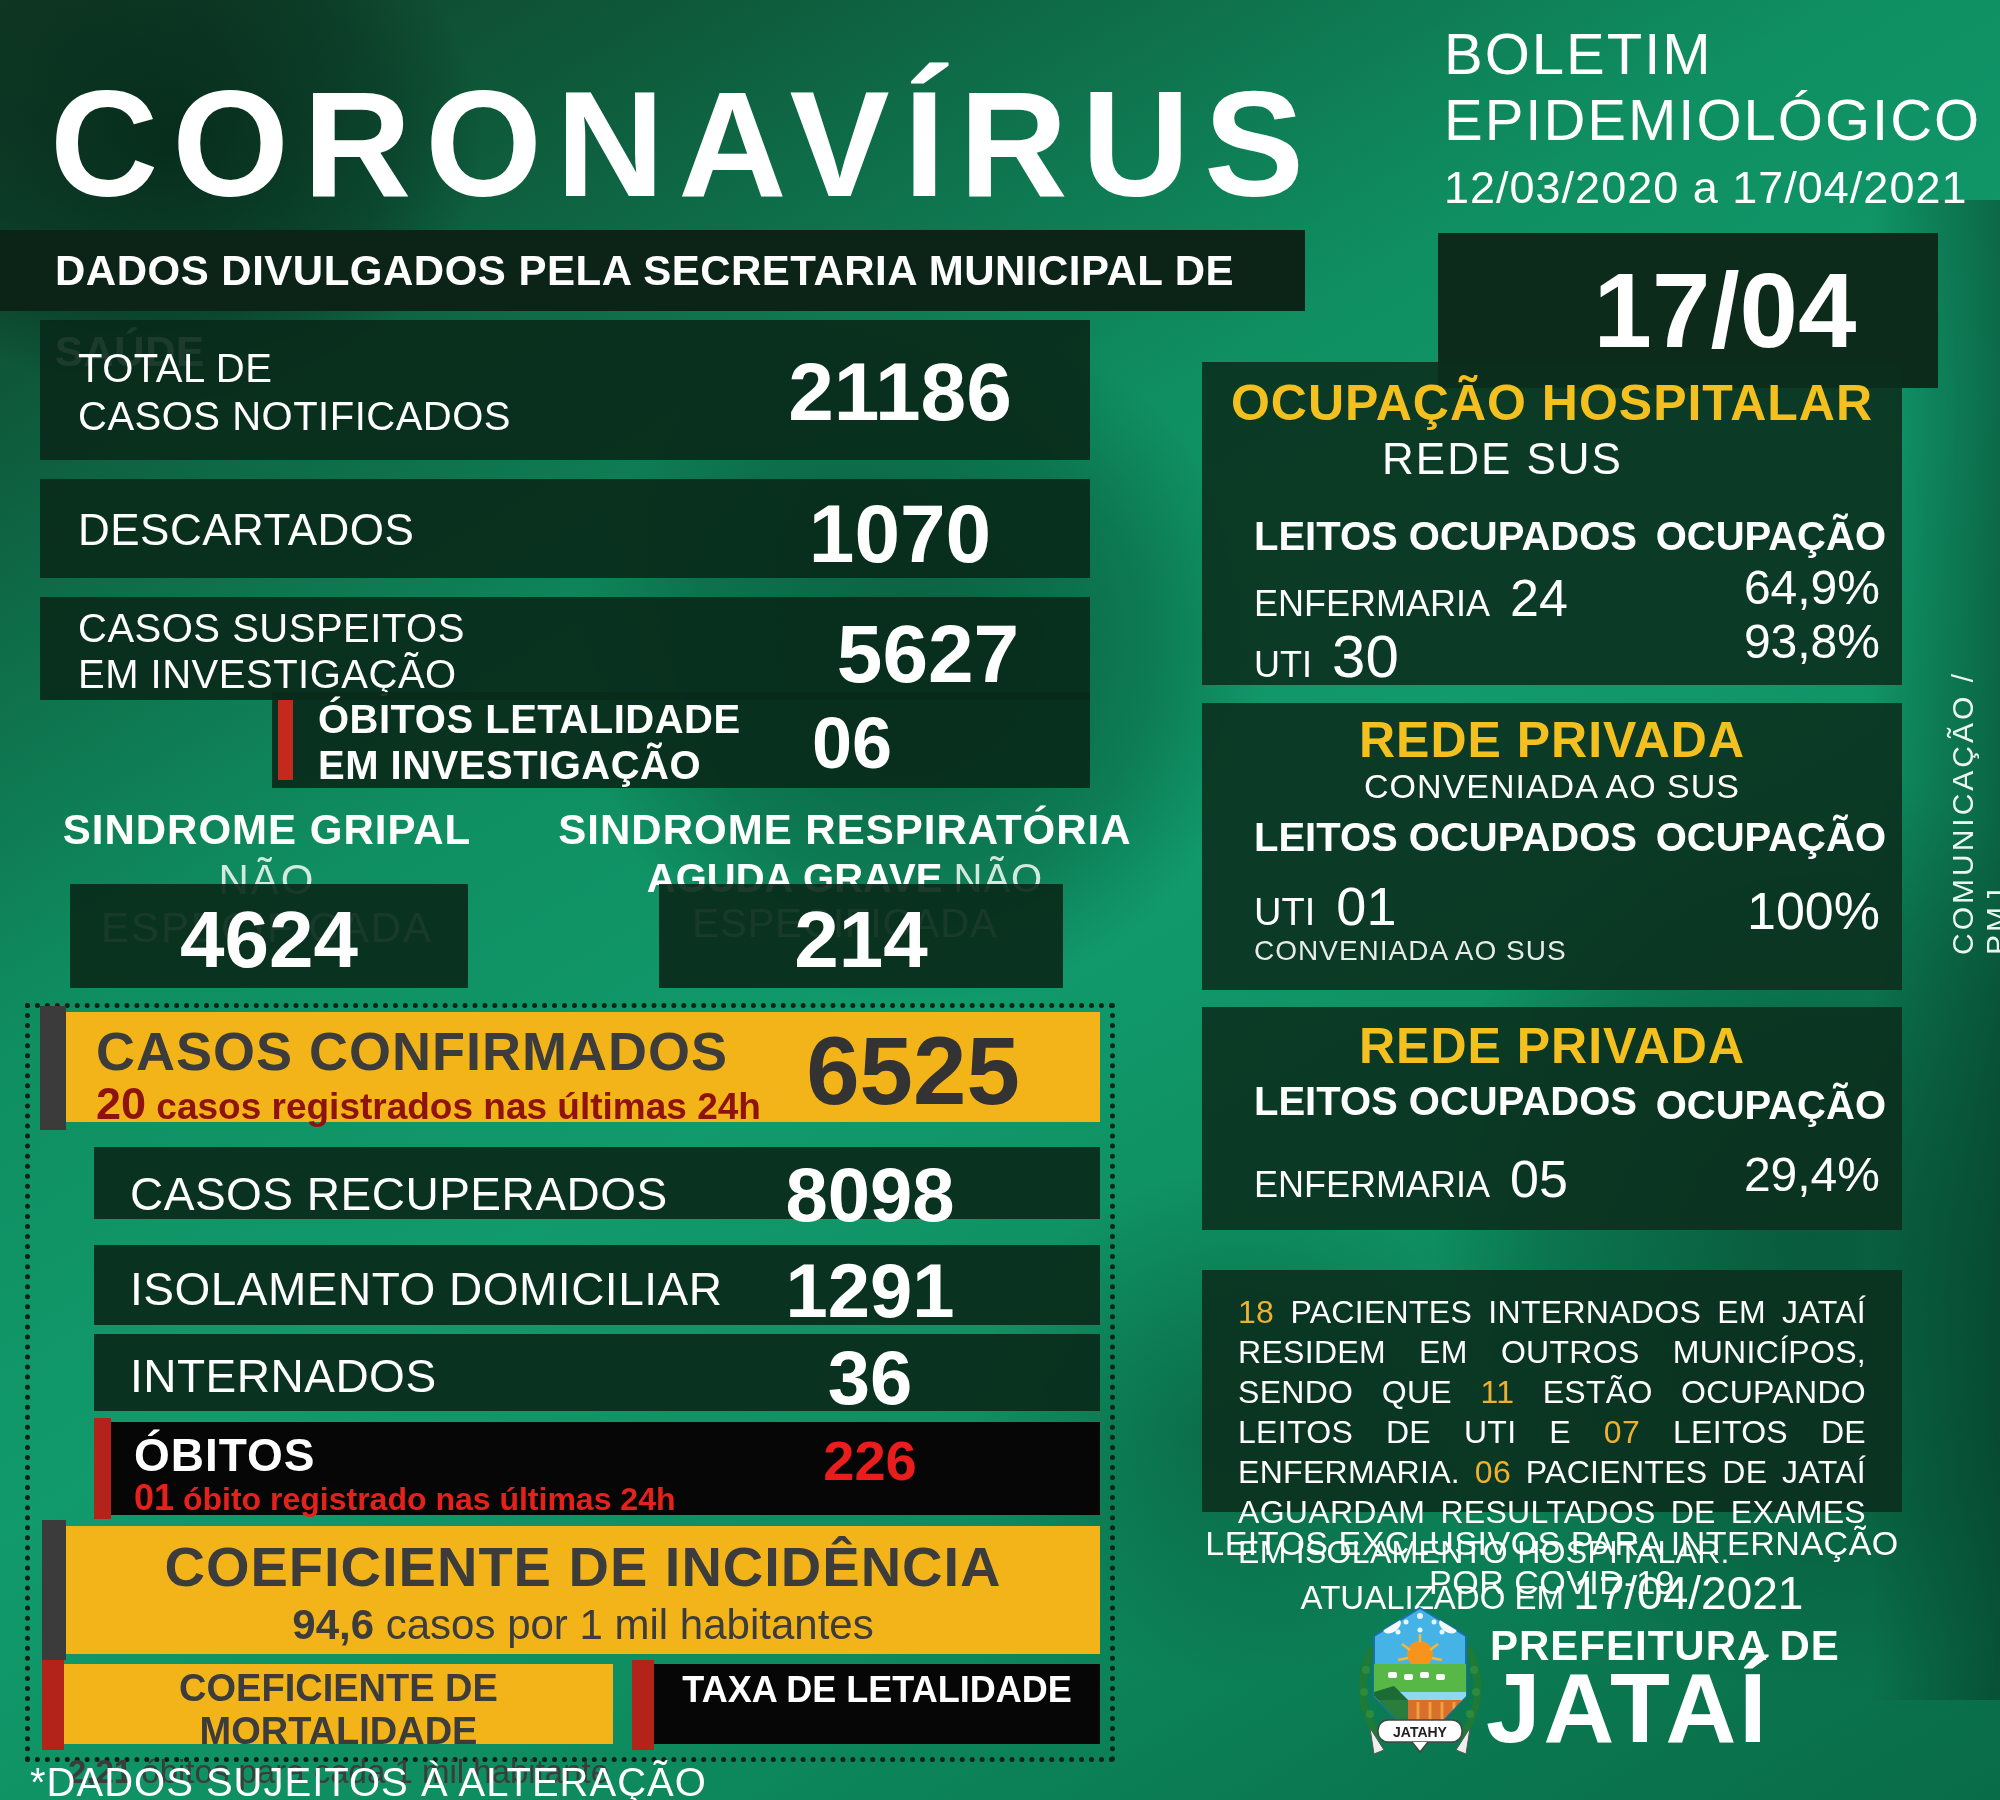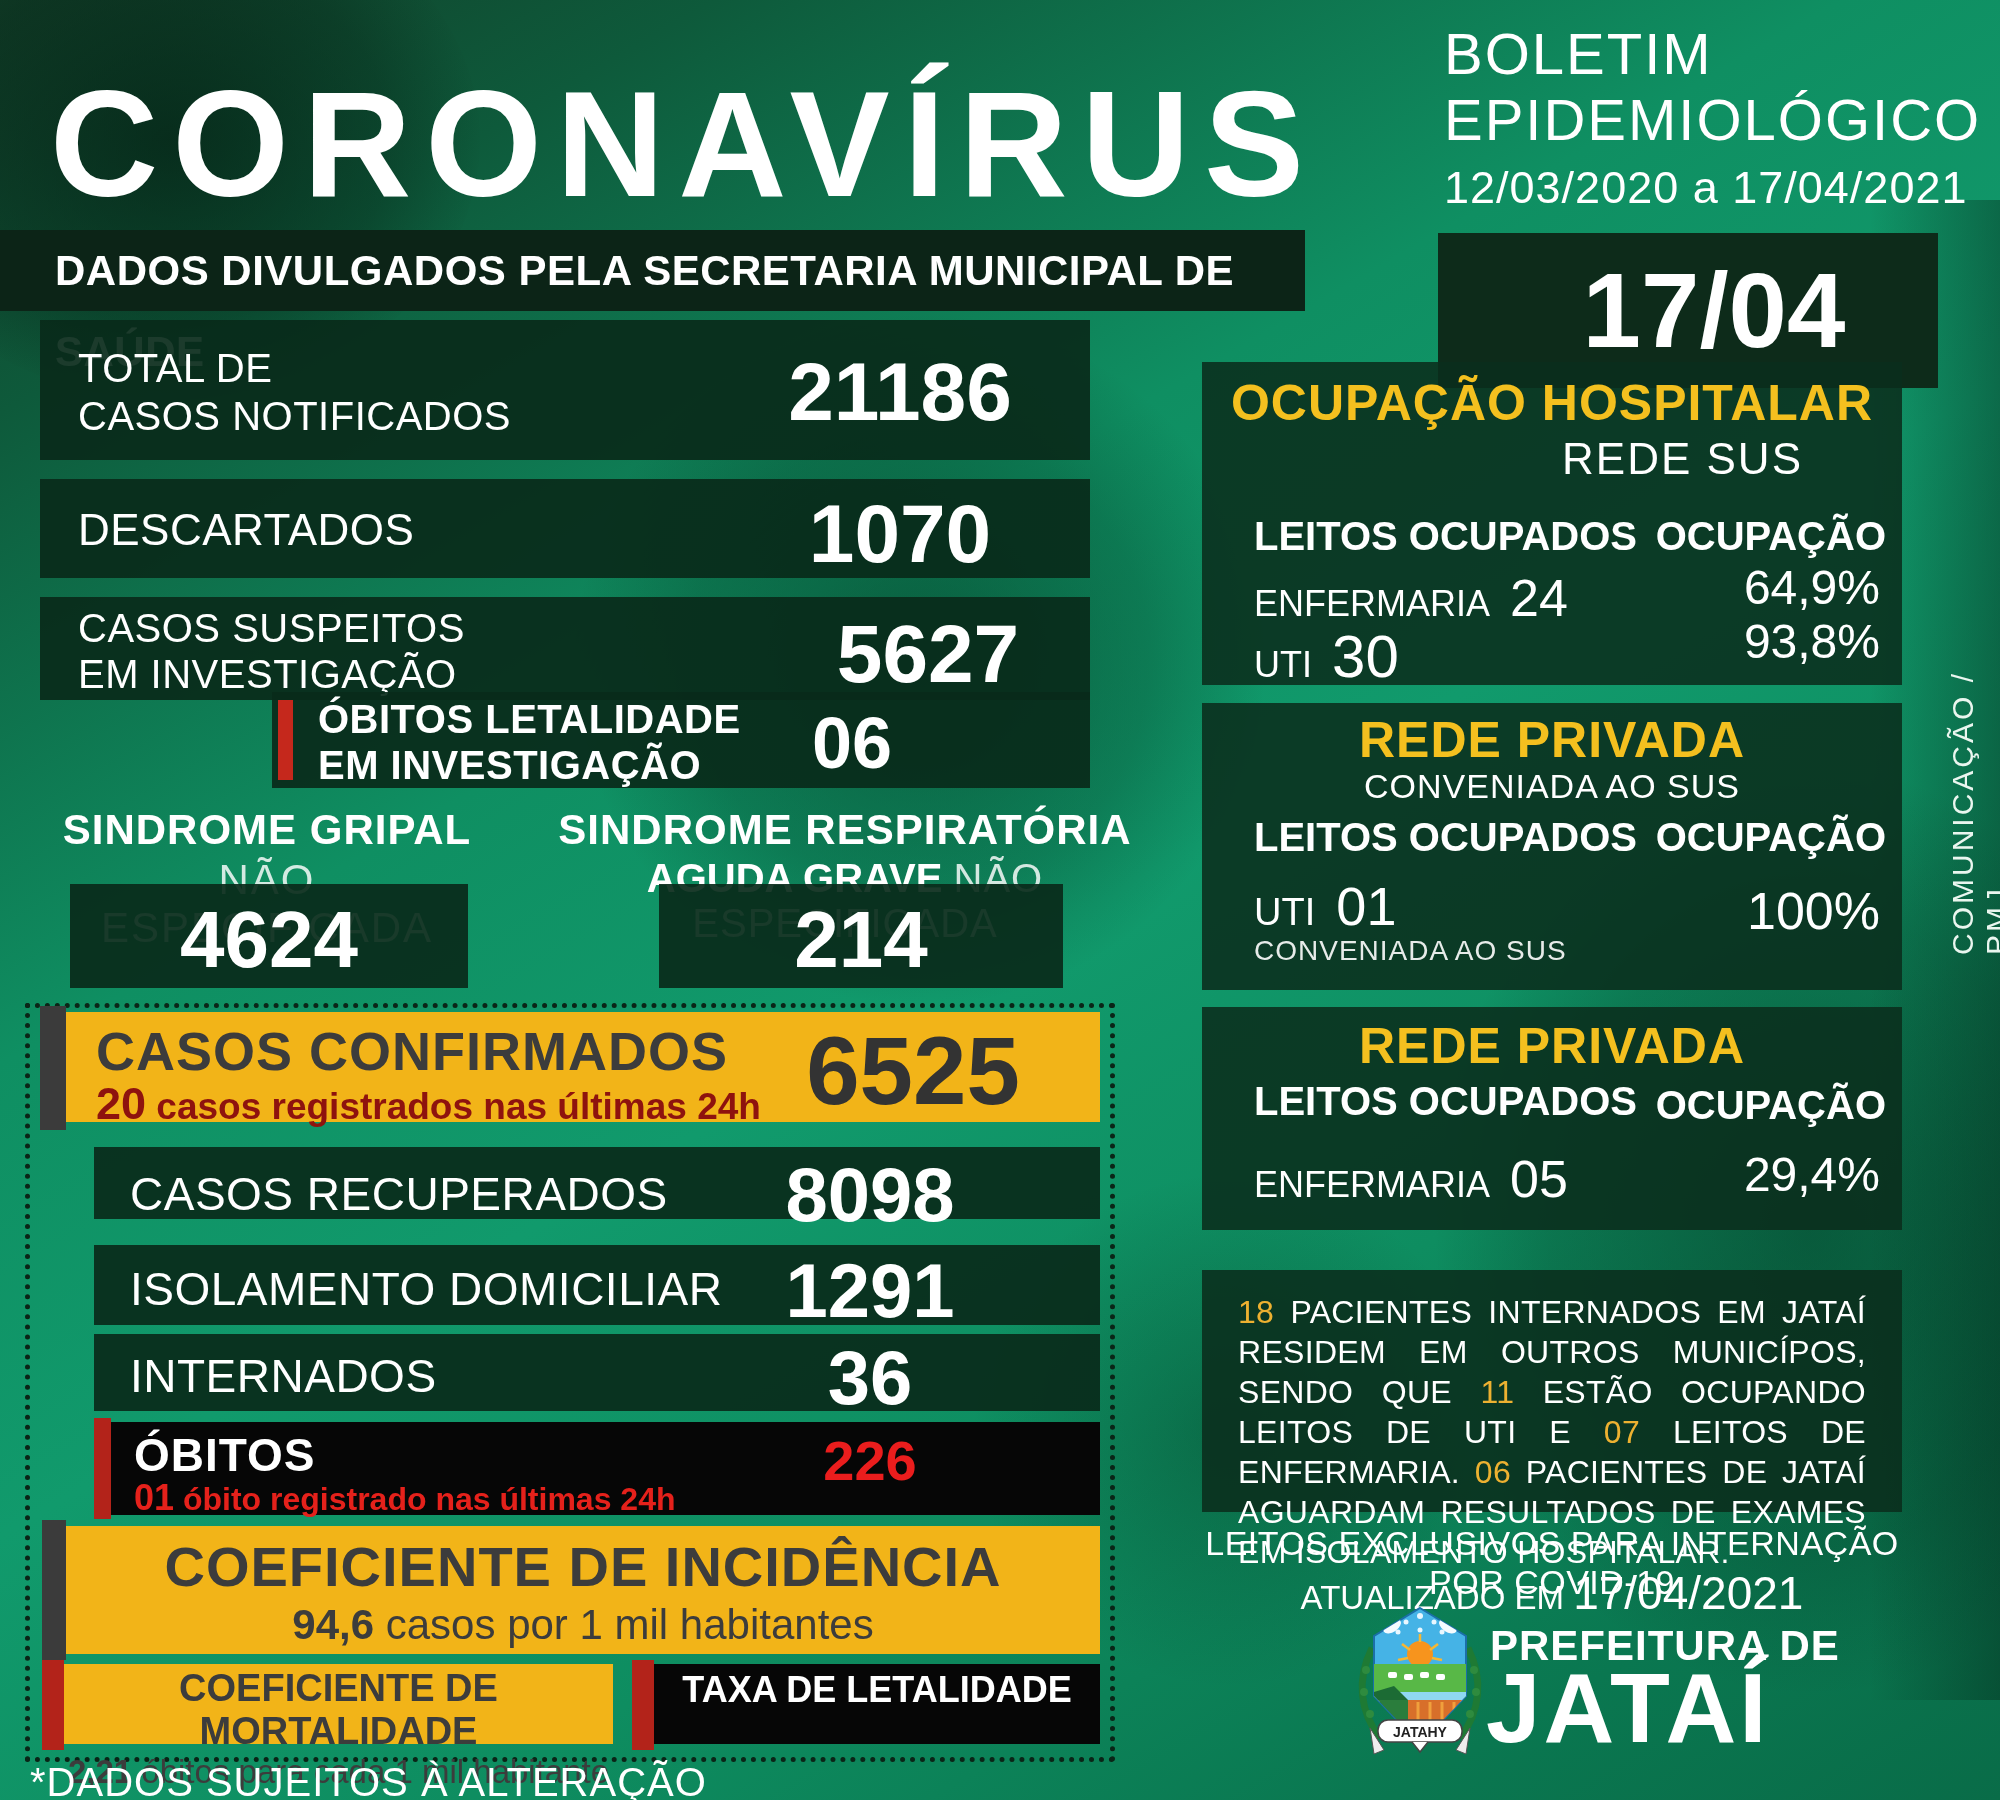--- a/index.html
+++ b/index.html
@@ -31,21 +31,21 @@
 
   <div class="abs white" style="left:50px;top:66px;font-size:150px;font-weight:bold;letter-spacing:14px;line-height:1.05;">CORONAVÍRUS</div>
   <div class="abs" style="left:0;top:230px;width:1305px;height:81px;background:#0c2417;">
     <div class="abs white" style="left:55px;top:0;line-height:81px;font-size:42px;font-weight:bold;letter-spacing:0.5px;">DADOS DIVULGADOS PELA SECRETARIA MUNICIPAL DE SAÚDE</div>
   </div>
 
   <div class="abs white" style="left:1444px;top:22px;font-size:58px;letter-spacing:2px;line-height:64px;">BOLETIM</div>
   <div class="abs white" style="left:1444px;top:88px;font-size:58px;letter-spacing:2px;line-height:64px;">EPIDEMIOLÓGICO</div>
   <div class="abs white" style="left:1444px;top:162px;font-size:45px;letter-spacing:1px;">12/03/2020 a 17/04/2021</div>
   <div class="abs box" style="left:1438px;top:233px;width:500px;height:155px;background:#0d2b1a;">
-    <div class="abs num" style="left:4px;top:18px;width:544px;font-size:105px;text-align:center;">17/04</div>
+    <div class="abs num" style="left:15px;top:18px;width:544px;font-size:105px;text-align:center;">17/04</div>
   </div>
 
   <div class="abs box" style="left:40px;top:320px;width:1050px;height:140px;">
     <div class="abs lbl" style="left:38px;top:24px;font-size:40px;line-height:48px;">
       <div>TOTAL DE</div>
       <div>CASOS NOTIFICADOS</div>
     </div>
     <div class="abs num" style="left:620px;top:25px;width:480px;font-size:82px;">21186</div>
   </div>
 
@@ -144,21 +144,21 @@
 
   <div class="bar" style="left:632px;top:1660px;width:22px;height:90px;background:#b3231a;"></div>
   <div class="abs" style="left:654px;top:1664px;width:446px;height:80px;background:#060606;text-align:center;">
     <div class="white" style="font-size:36px;font-weight:bold;margin-top:5px;">TAXA DE LETALIDADE</div>
   </div>
 
   <div class="abs white" style="left:30px;top:1760px;font-size:40px;letter-spacing:1px;">*DADOS SUJEITOS À ALTERAÇÃO</div>
 
   <div class="abs rbox" style="left:1202px;top:362px;width:700px;height:323px;">
     <div class="abs" style="left:0;top:12px;width:700px;text-align:center;font-size:50px;font-weight:bold;color:#f4c01f;letter-spacing:1px;">OCUPAÇÃO HOSPITALAR</div>
-    <div class="abs white" style="left:0;top:72px;width:601px;text-align:right;font-size:44px;letter-spacing:2px;">REDE SUS</div>
+    <div class="abs white" style="left:0;top:72px;width:601px;text-align:center;font-size:44px;letter-spacing:2px;">REDE SUS</div>
     <div class="abs white" style="left:52px;top:152px;font-size:40px;font-weight:bold;">LEITOS OCUPADOS</div>
     <div class="abs white" style="left:440px;top:152px;width:244px;text-align:right;font-size:40px;font-weight:bold;">OCUPAÇÃO</div>
     <div class="abs white" style="left:52px;top:206px;font-size:36px;">
       <span>ENFERMARIA</span>&nbsp;
       <span style="font-size:52px;">24</span>
     </div>
     <div class="abs white" style="left:440px;top:198px;width:238px;text-align:right;font-size:48px;">64,9%</div>
     <div class="abs white" style="left:52px;top:260px;font-size:36px;">
       <span>UTI</span>&nbsp;
       <span style="font-size:60px;">30</span>

